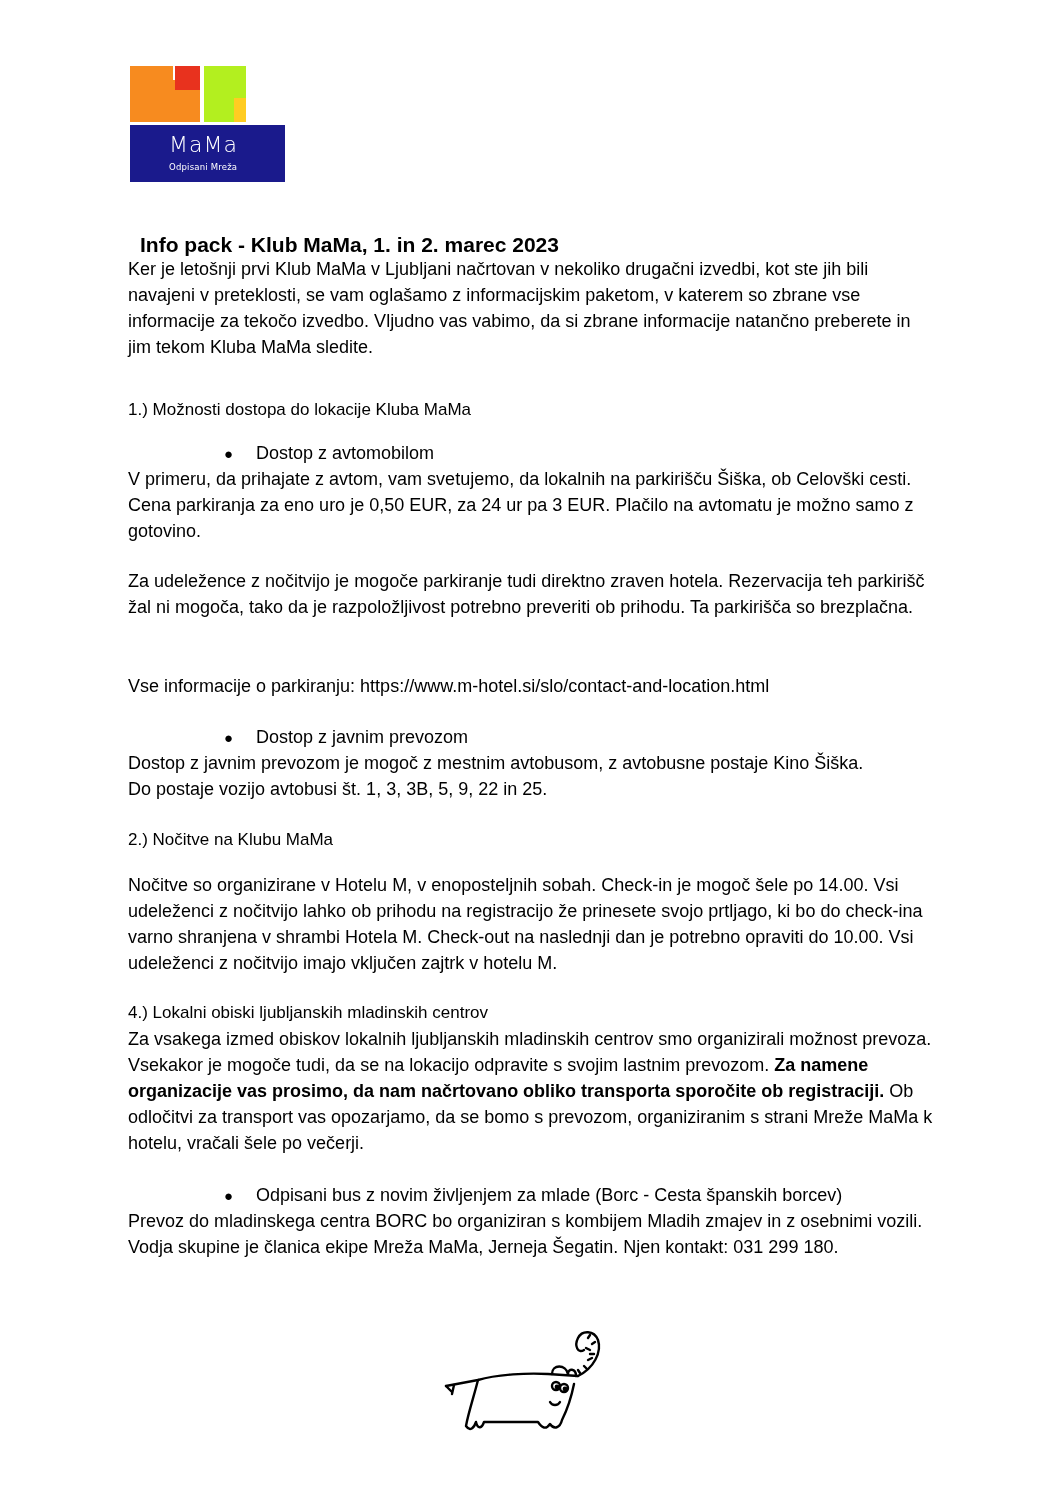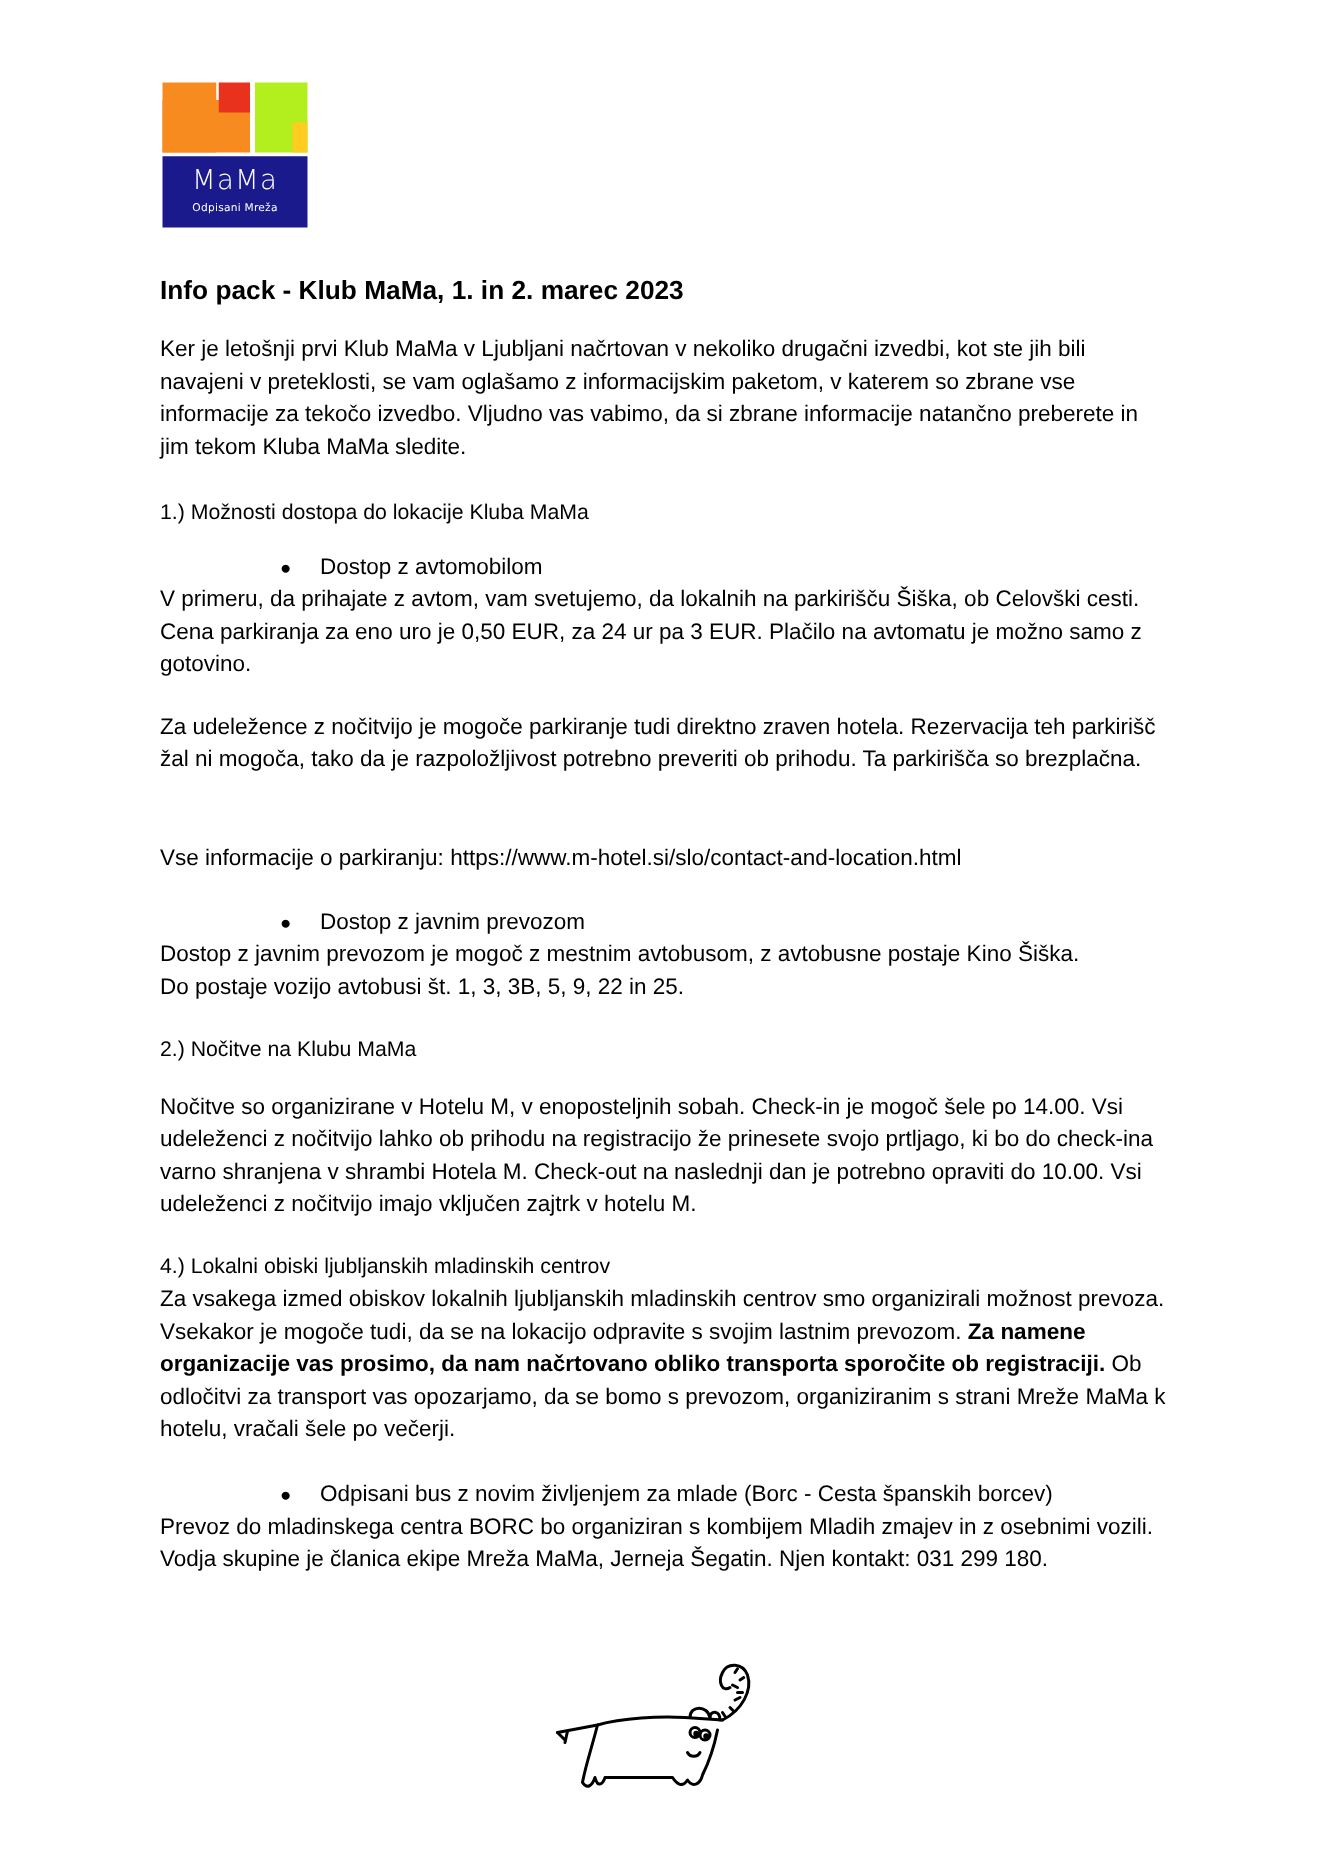--- a/index.html
+++ b/index.html
@@ -8,28 +8,28 @@
       font-family: "Liberation Sans", sans-serif; color: #000;
     }
     .logo { position: absolute; left: 130px; top: 66px; width: 116px; height: 116px; }
     .logo .orange { position: absolute; left: 0; top: 0; width: 43px; height: 56px; background: #f78b1f; }
     .logo .orange2 { position: absolute; left: 0; top: 14px; width: 70px; height: 42px; background: #f78b1f; }
     .logo .red { position: absolute; left: 45px; top: 0; width: 25px; height: 24px; background: #e8321e; }
     .logo .green { position: absolute; left: 74px; top: 0; width: 42px; height: 56px; background: #b3ef1f; }
     .logo .yellow { position: absolute; left: 104px; top: 32px; width: 12px; height: 24px; background: #ffcc22; }
     .logo .blue {
       position: absolute; left: 0; top: 59px; width: 116px; height: 57px; background: #1a1a8c;
-      color: #fff; text-align: center;
+      color: #fff;  padding-left: 39px;
     }
     .logo .mama { font-family: "DejaVu Sans", sans-serif; font-size: 22px; line-height: 22px; margin-top: 9px; letter-spacing: 1px; font-weight: 300; }
     .logo .sub { font-family: "DejaVu Sans", sans-serif; font-size: 8.5px; margin-top: 6px; letter-spacing: 0.2px; }
 
     .title {
       position: absolute; left: 128px; top: 221px;
-      font-size: 21px; font-weight: bold; margin: 0;
+      font-size: 21px; font-weight: bold; margin: 12px;
     }
     .p {
       position: absolute; left: 128px; width: 810px;
       font-size: 18px; line-height: 26px; margin: 0;
     }
     .h {
       position: absolute; left: 128px; font-size: 17px; font-weight: normal; margin: 0;
       line-height: 26px;
     }
     .bullet {
@@ -49,21 +49,21 @@
   <div class="green"></div>
   <div class="yellow"></div>
   <div class="blue">
     <div class="mama">MaMa</div>
     <div class="sub">Odpisani Mreža</div>
   </div>
 </div>
 
 <h1 class="title">Info pack - Klub MaMa, 1. in 2. marec 2023</h1>
 
-<p class="p" style="top:266px">Ker je letošnji prvi Klub MaMa v Ljubljani načrtovan v nekoliko drugačni izvedbi, kot ste jih bili navajeni v preteklosti, se vam oglašamo z informacijskim paketom, v katerem so zbrane vse informacije za tekočo izvedbo. Vljudno vas vabimo, da si zbrane informacije natančno preberete in jim tekom Kluba MaMa sledite.</p>
+<p class="p" style="top:256px">Ker je letošnji prvi Klub MaMa v Ljubljani načrtovan v nekoliko drugačni izvedbi, kot ste jih bili navajeni v preteklosti, se vam oglašamo z informacijskim paketom, v katerem so zbrane vse informacije za tekočo izvedbo. Vljudno vas vabimo, da si zbrane informacije natančno preberete in jim tekom Kluba MaMa sledite.</p>
 
 <h2 class="h" style="top:397px">1.) Možnosti dostopa do lokacije Kluba MaMa</h2>
 
 <div class="bullet" style="top:440px">
   <span class="dot">●</span><span>Dostop z avtomobilom</span>
 </div>
 
 <p class="p" style="top:466px">
   <span>V primeru, da prihajate z avtom, vam svetujemo, da lokalnih na </span><a class="link">parkirišču Šiška</a><span>, ob Celovški cesti. Cena parkiranja za eno uro je 0,50 EUR, za 24 ur pa 3 EUR. Plačilo na avtomatu je možno samo z gotovino.</span>
 </p>

